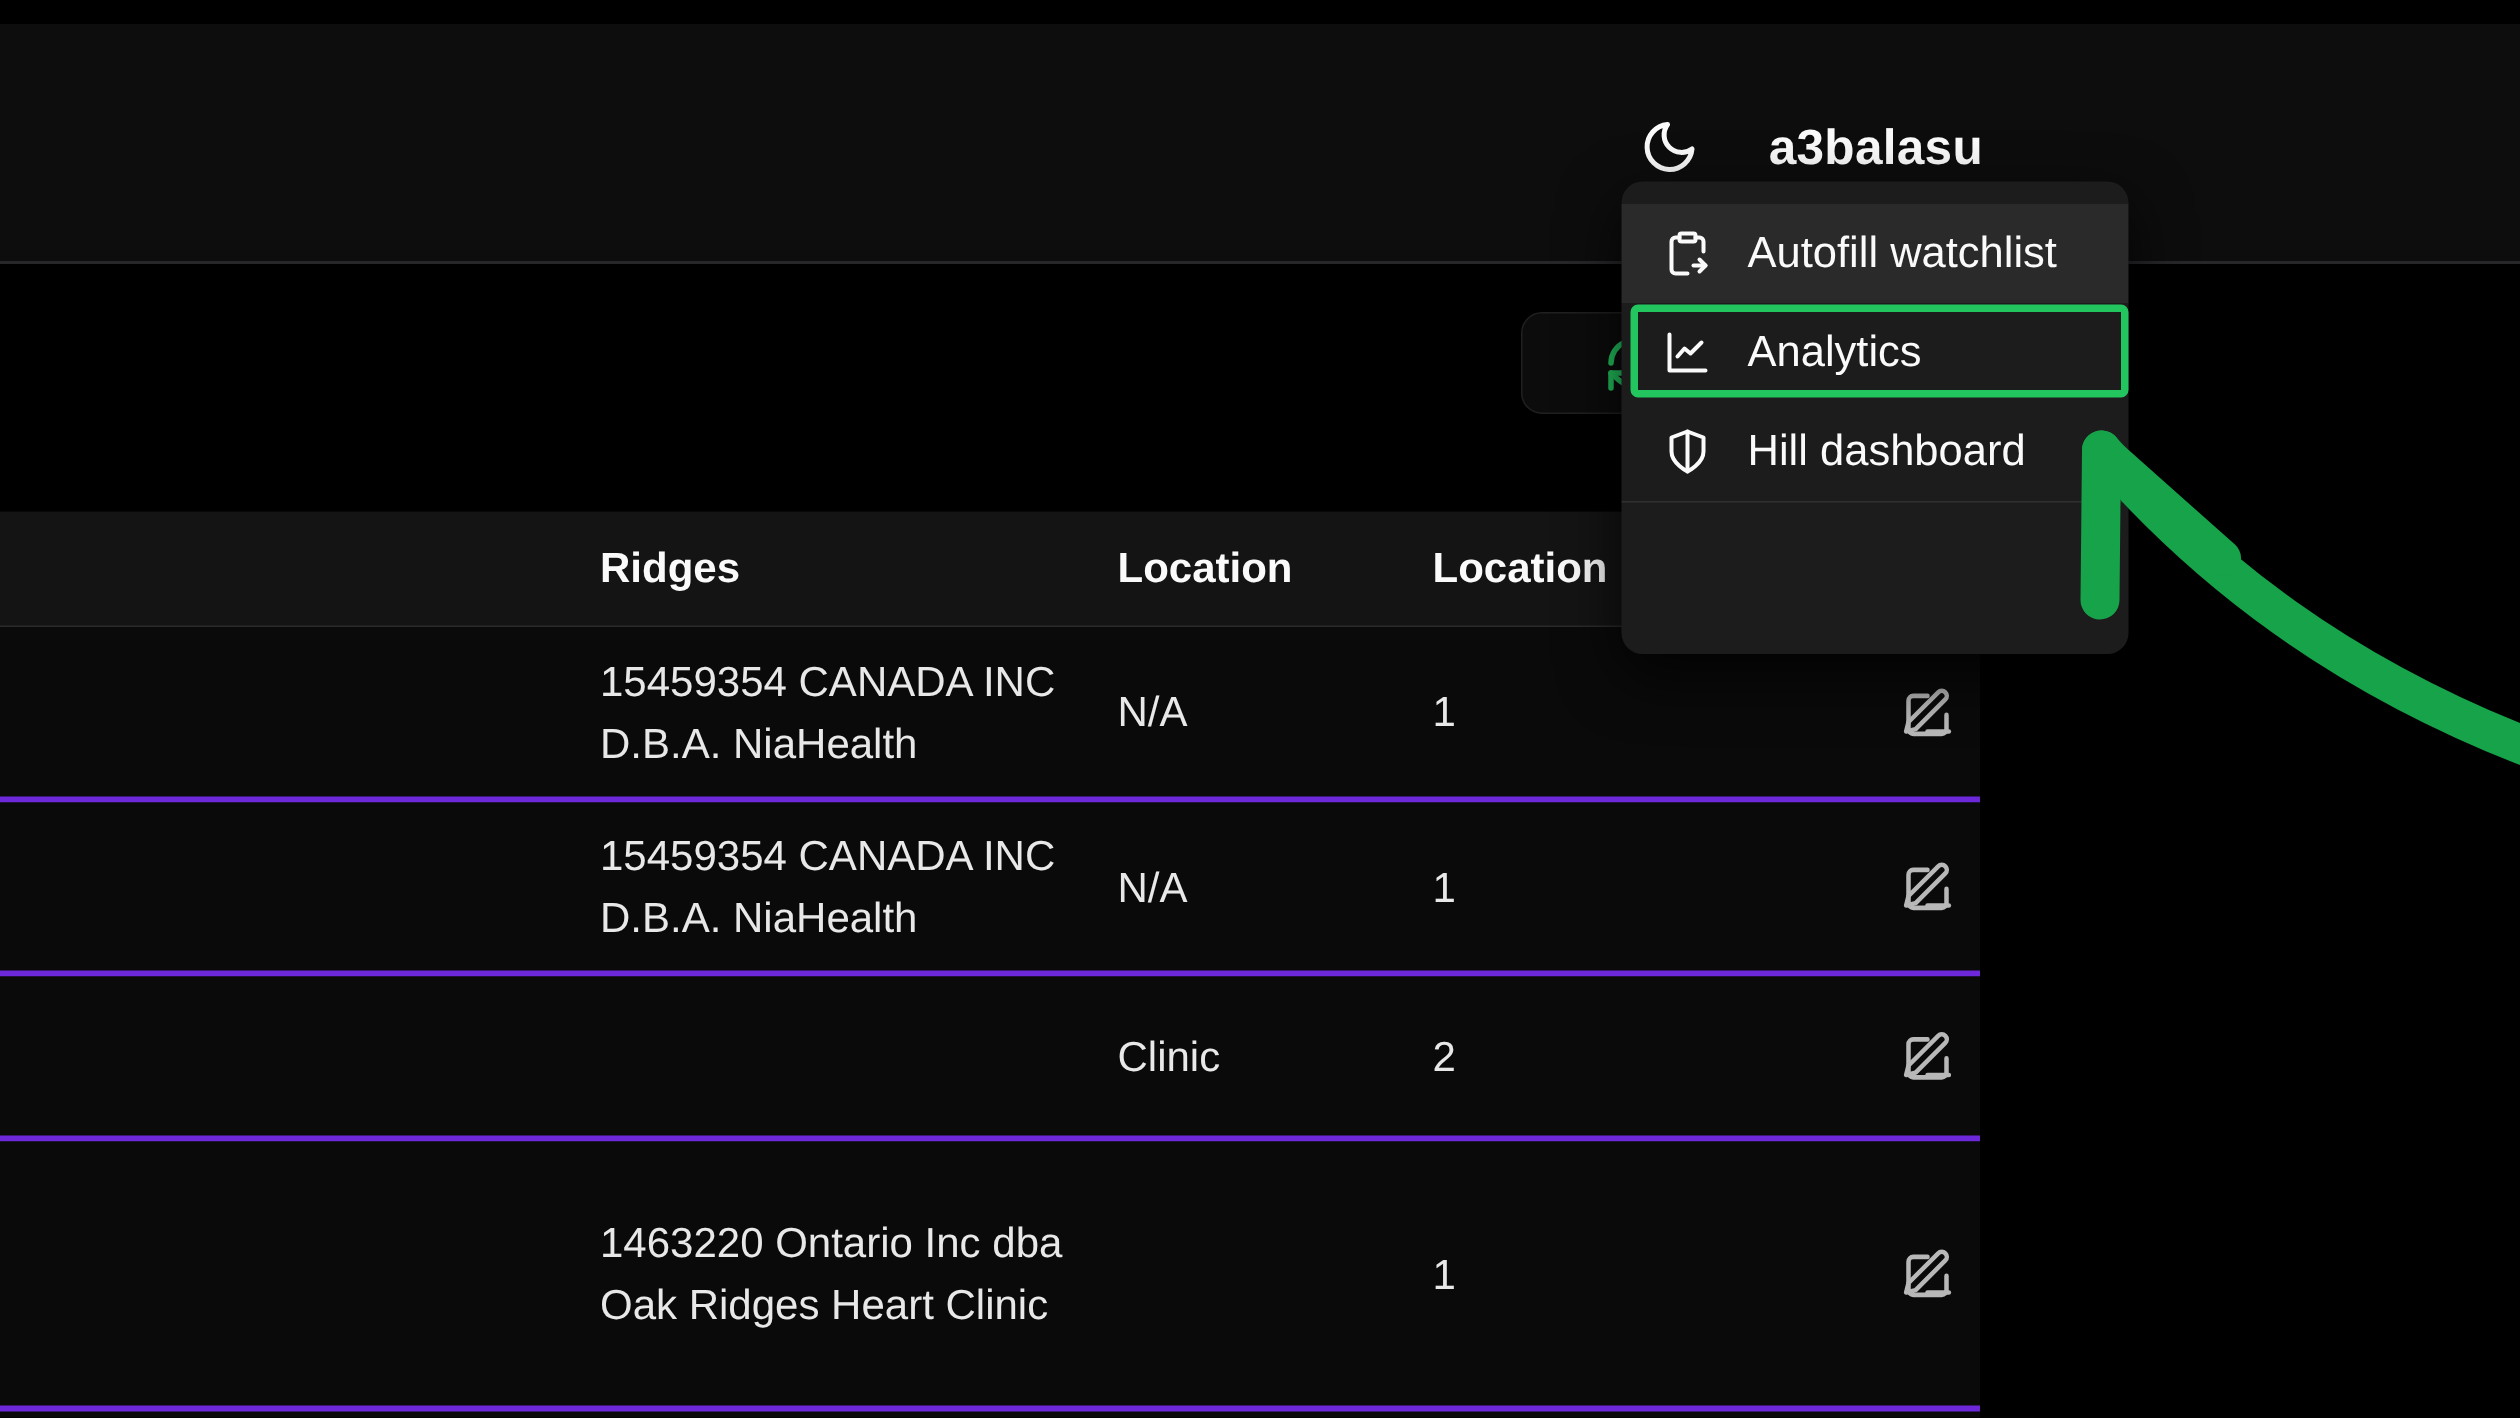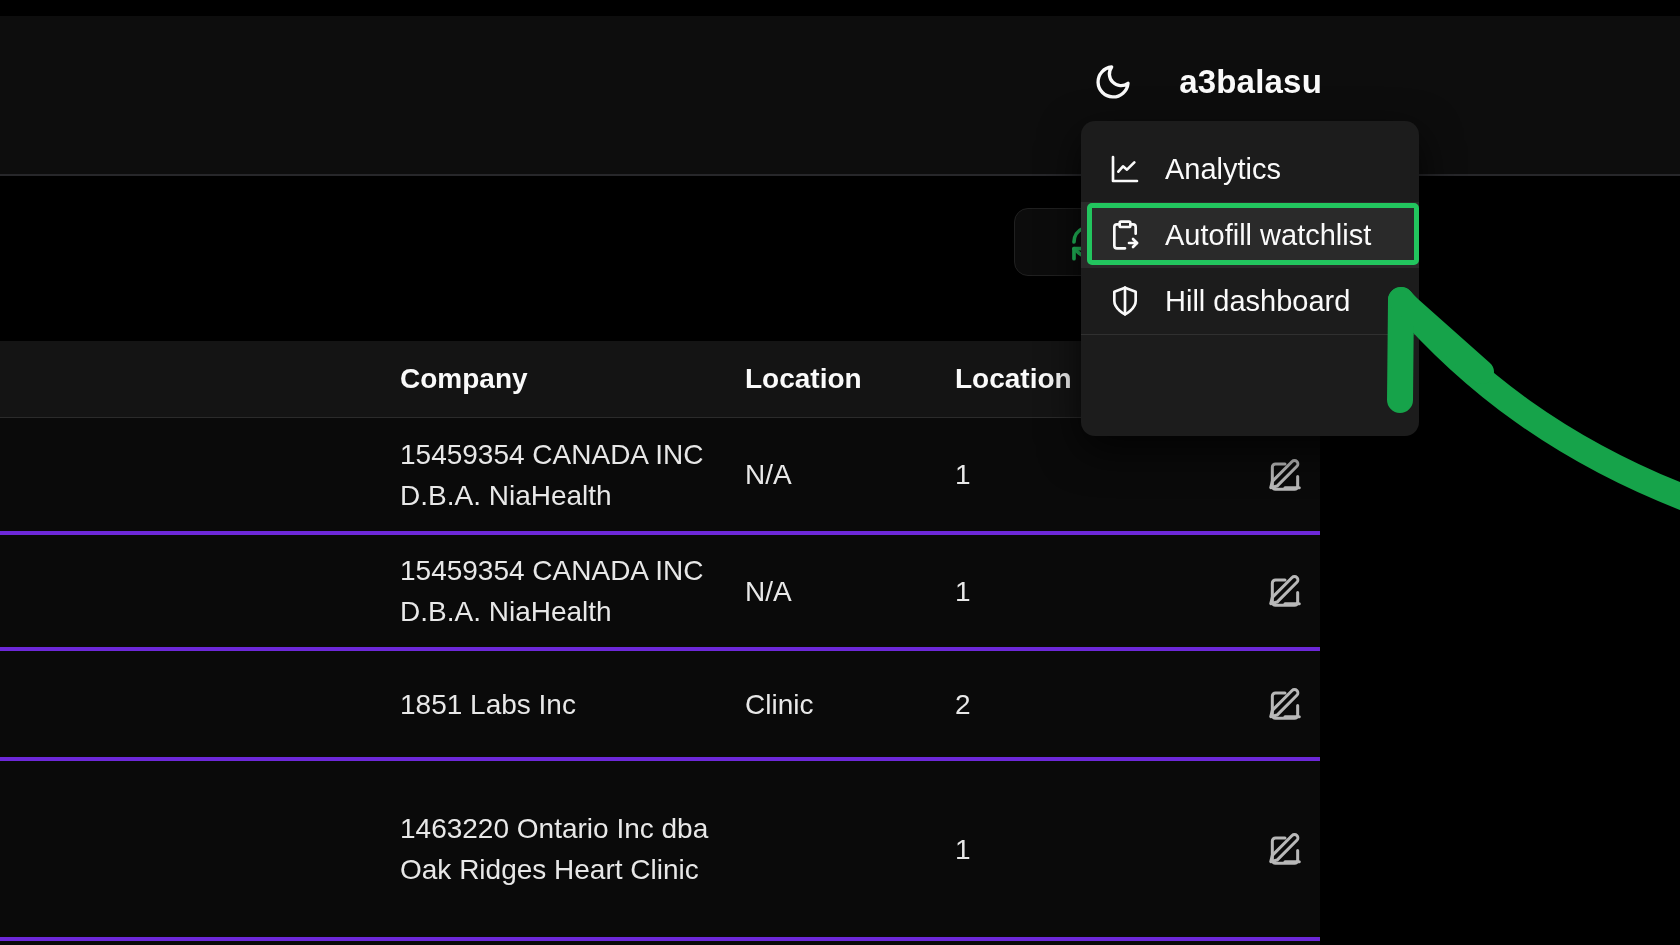--- a/index.html
+++ b/index.html
@@ -17,21 +17,21 @@
     background:#000;
   }
 
   
   .header{
     position:absolute; left:0; top:16px; width:1680px; height:160px;
     background:#0d0d0d;
     border-bottom:2px solid #27272a;
   }
   .header-right{
-    position:absolute; right:358px; top:40px;
+    position:absolute; right:358px; top:56px;
     display:flex; align-items:center; gap:40px;
   }
   .moon-btn{
     width:52px; height:52px; display:flex; align-items:center; justify-content:center;
     background:transparent; border:none; cursor:pointer;
   }
   .moon-btn svg{ width:40px; height:40px; }
   .username{
     color:#fafafa; font-size:33px; font-weight:700; letter-spacing:.2px;
     white-space:nowrap;
@@ -163,21 +163,21 @@
           <path d="M21 12a9 9 0 0 1-15 6.7L3 16"></path>
         </svg>
       </span>
     </div>
   </div>
 
   <div class="table-wrap">
 
     <div class="thead dots">
       <div class="cellrow">
-        <div class="th c-company">Company</div>
+        <div class="th c-company">Ridges</div>
         <div class="th c-location">Location</div>
         <div class="th c-openings">Location</div>
       </div>
     </div>
 
     <div class="tr" style="height:117px">
       <div class="td c-company">15459354 CANADA INC D.B.A. NiaHealth</div>
       <div class="td c-location">N/A</div>
       <div class="td c-openings">1</div>
       <div class="c-action">
@@ -200,21 +200,20 @@
           <svg viewBox="0 0 24 24" fill="none" stroke="#b8b8b8" stroke-width="1.9" stroke-linecap="round" stroke-linejoin="round">
             <path d="M12 20h9"></path>
             <path d="M16.5 3.5a2.12 2.12 0 0 1 3 3L7 19l-4 1 1-4Z"></path>
             <path d="M20 13v6a2 2 0 0 1-2 2H6a2 2 0 0 1-2-2V7a2 2 0 0 1 2-2h6"></path>
           </svg>
         </button>
       </div>
     </div>
 
     <div class="tr" style="height:110px">
-      <div class="td c-company">1851 Labs Inc</div>
       <div class="td c-location">Clinic</div>
       <div class="td c-openings">2</div>
       <div class="c-action">
         <button class="edit-btn" aria-label="edit">
           <svg viewBox="0 0 24 24" fill="none" stroke="#b8b8b8" stroke-width="1.9" stroke-linecap="round" stroke-linejoin="round">
             <path d="M12 20h9"></path>
             <path d="M16.5 3.5a2.12 2.12 0 0 1 3 3L7 19l-4 1 1-4Z"></path>
             <path d="M20 13v6a2 2 0 0 1-2 2H6a2 2 0 0 1-2-2V7a2 2 0 0 1 2-2h6"></path>
           </svg>
         </button>
@@ -232,47 +231,47 @@
             <path d="M20 13v6a2 2 0 0 1-2 2H6a2 2 0 0 1-2-2V7a2 2 0 0 1 2-2h6"></path>
           </svg>
         </button>
       </div>
     </div>
 
   </div>
 
   <div class="menu">
     <div class="menu-pad-top"></div>
-
-    <div class="menu-item">
-      <span class="mi-icon">
-        <svg viewBox="0 0 24 24" fill="none" stroke="#fafafa" stroke-width="2" stroke-linecap="round" stroke-linejoin="round">
-          <path d="M3 3v18h18"></path>
-          <path d="M7 14l3.5-4 3 2.5L19 7"></path>
-        </svg>
-      </span>
-      <span>Analytics</span>
-    </div>
 
     <div class="menu-item active">
       <span class="mi-icon">
         <svg viewBox="0 0 24 24" fill="none" stroke="#fafafa" stroke-width="2" stroke-linecap="round" stroke-linejoin="round">
           <rect x="8" y="2" width="8" height="4" rx="1"></rect>
           <path d="M16 4h2a2 2 0 0 1 2 2v5"></path>
           <path d="M8 4H6a2 2 0 0 0-2 2v14a2 2 0 0 0 2 2h6"></path>
           <path d="M15 18h6"></path>
           <path d="M18 15l3 3-3 3"></path>
         </svg>
       </span>
       <span>Autofill watchlist</span>
     </div>
 
     <div class="menu-item">
       <span class="mi-icon">
         <svg viewBox="0 0 24 24" fill="none" stroke="#fafafa" stroke-width="2" stroke-linecap="round" stroke-linejoin="round">
+          <path d="M3 3v18h18"></path>
+          <path d="M7 14l3.5-4 3 2.5L19 7"></path>
+        </svg>
+      </span>
+      <span>Analytics</span>
+    </div>
+
+    <div class="menu-item">
+      <span class="mi-icon">
+        <svg viewBox="0 0 24 24" fill="none" stroke="#fafafa" stroke-width="2" stroke-linecap="round" stroke-linejoin="round">
           <path d="M12 22s8-4 8-10V5l-8-3-8 3v7c0 6 8 10 8 10z"></path>
           <path d="M12 2v20"></path>
         </svg>
       </span>
       <span>Hill dashboard</span>
     </div>
 
     <div class="menu-sep"></div>
 
 

